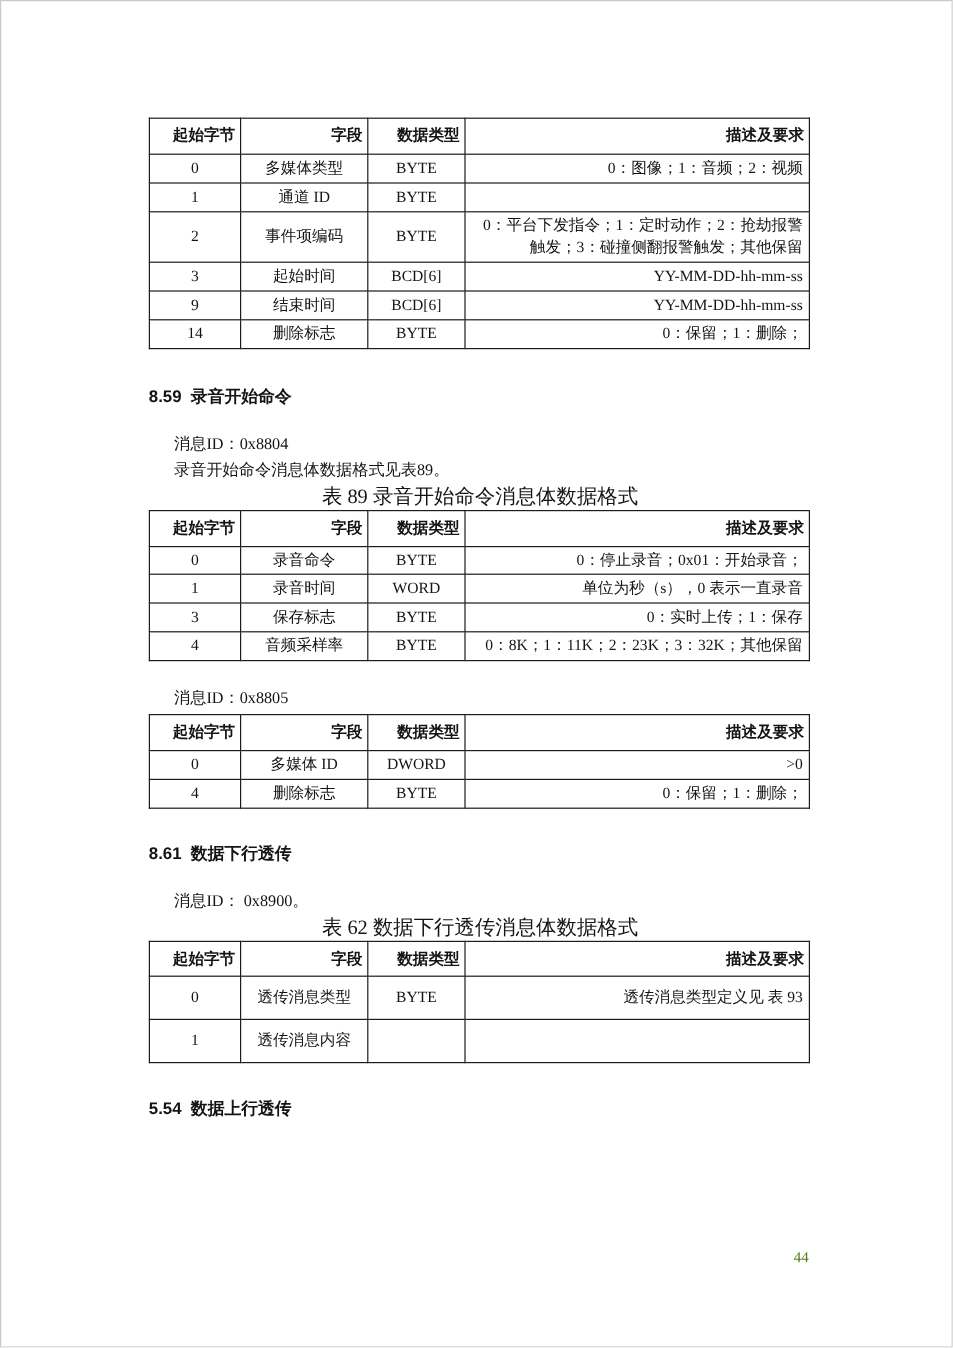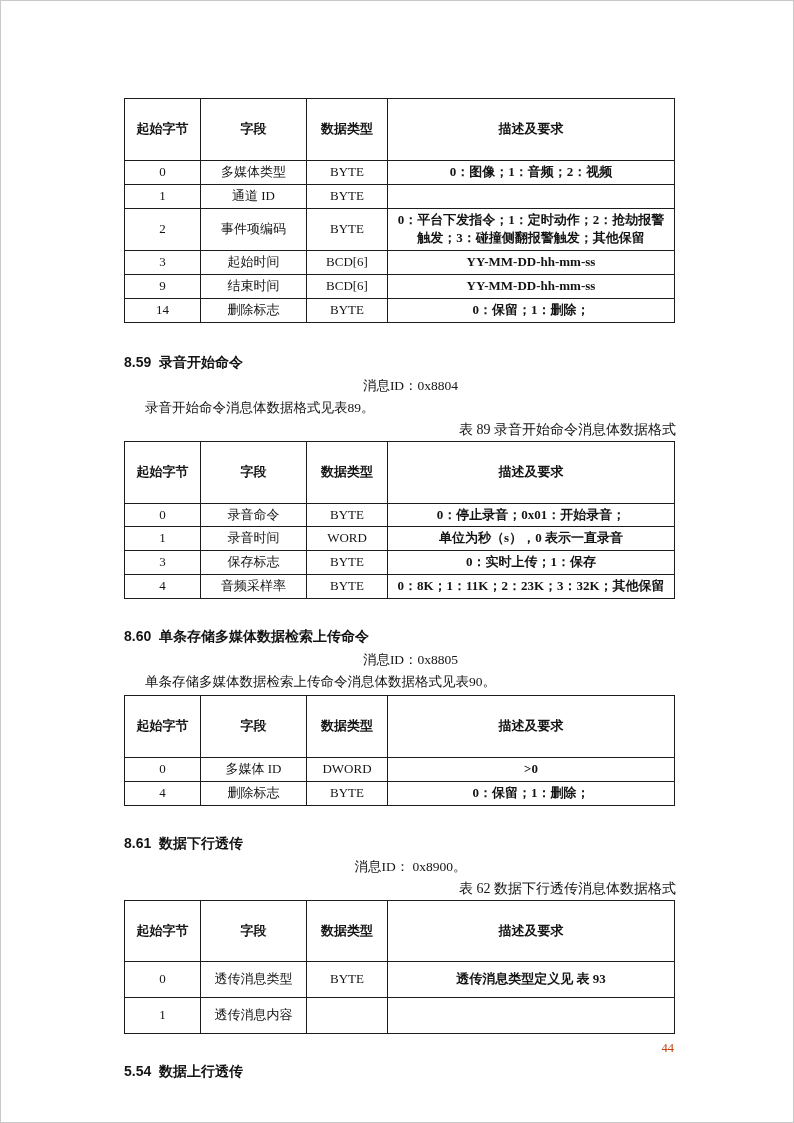--- a/index.html
+++ b/index.html
@@ -32,25 +32,25 @@
     border: 1px solid #1c1c1c;
     padding: 2px 5px;
     line-height: 1.45;
     vertical-align: middle;
     overflow: hidden;
   }
   table.spec th {
     font-family: "Liberation Sans", "DejaVu Sans", sans-serif;
     font-weight: bold;
     font-size: 13px;
-    text-align: center;
-    padding: 21px 4px;
+    text-align: right;
+    padding: 5px 4px;
   }
   table.spec td.center { text-align: center; }
-  table.spec td.desc { text-align: center; font-weight: bold; }
+  table.spec td.desc { text-align: right; }
   table.spec tr.tall td { padding-top: 8px; padding-bottom: 8px; }
   .col-start { width: 76px; }
   .col-field { width: 106px; }
   .col-type  { width: 81px; }
   .col-desc  { width: 287px; }
   .h2 {
     font-family: "Liberation Sans", "DejaVu Sans", sans-serif;
     font-weight: bold;
     font-size: 14px;
     margin: 30px 0 0 0;
@@ -58,36 +58,36 @@
     white-space: pre;
   }
   .h2.mt28 { margin-top: 28px; }
   .para {
     font-size: 13.5px;
     margin: 0;
     padding-left: 21px;
     line-height: 22px;
     white-space: pre;
   }
-  .para.first { margin-top: 4px; text-align: center; }
+  .para.first { margin-top: 20px; }
   .caption {
-    font-size: 14px;
-    text-align: right;
+    font-size: 17px;
+    text-align: center;
     margin: 2px 0 0 0;
     line-height: 18px;
     white-space: pre;
   }
   .pagenum {
     position: absolute;
     top: 1040px;
     left: 123px;
     width: 550px;
     text-align: right;
     font-size: 12.5px;
-    color: #c2410c;
+    color: #4d7c0f;
   }
 </style>
 </head>
 <body>
 
 <div class="page">
   <div class="content">
 
     <table class="spec first">
       <colgroup>
@@ -185,23 +185,21 @@
         </tr>
         <tr>
           <td class="center">4</td>
           <td class="center">音频采样率</td>
           <td class="center">BYTE</td>
           <td class="desc">0：8K；1：11K；2：23K；3：32K；其他保留</td>
         </tr>
       </tbody>
     </table>
 
-    <h2 class="h2 mt28">8.60  单条存储多媒体数据检索上传命令</h2>
     <p class="para first">消息ID：0x8805</p>
-    <p class="para">单条存储多媒体数据检索上传命令消息体数据格式见表90。</p>
 
     <table class="spec">
       <colgroup>
           <col class="col-start">
           <col class="col-field">
           <col class="col-type">
           <col class="col-desc">
         </colgroup>
       <thead>
         <tr>

